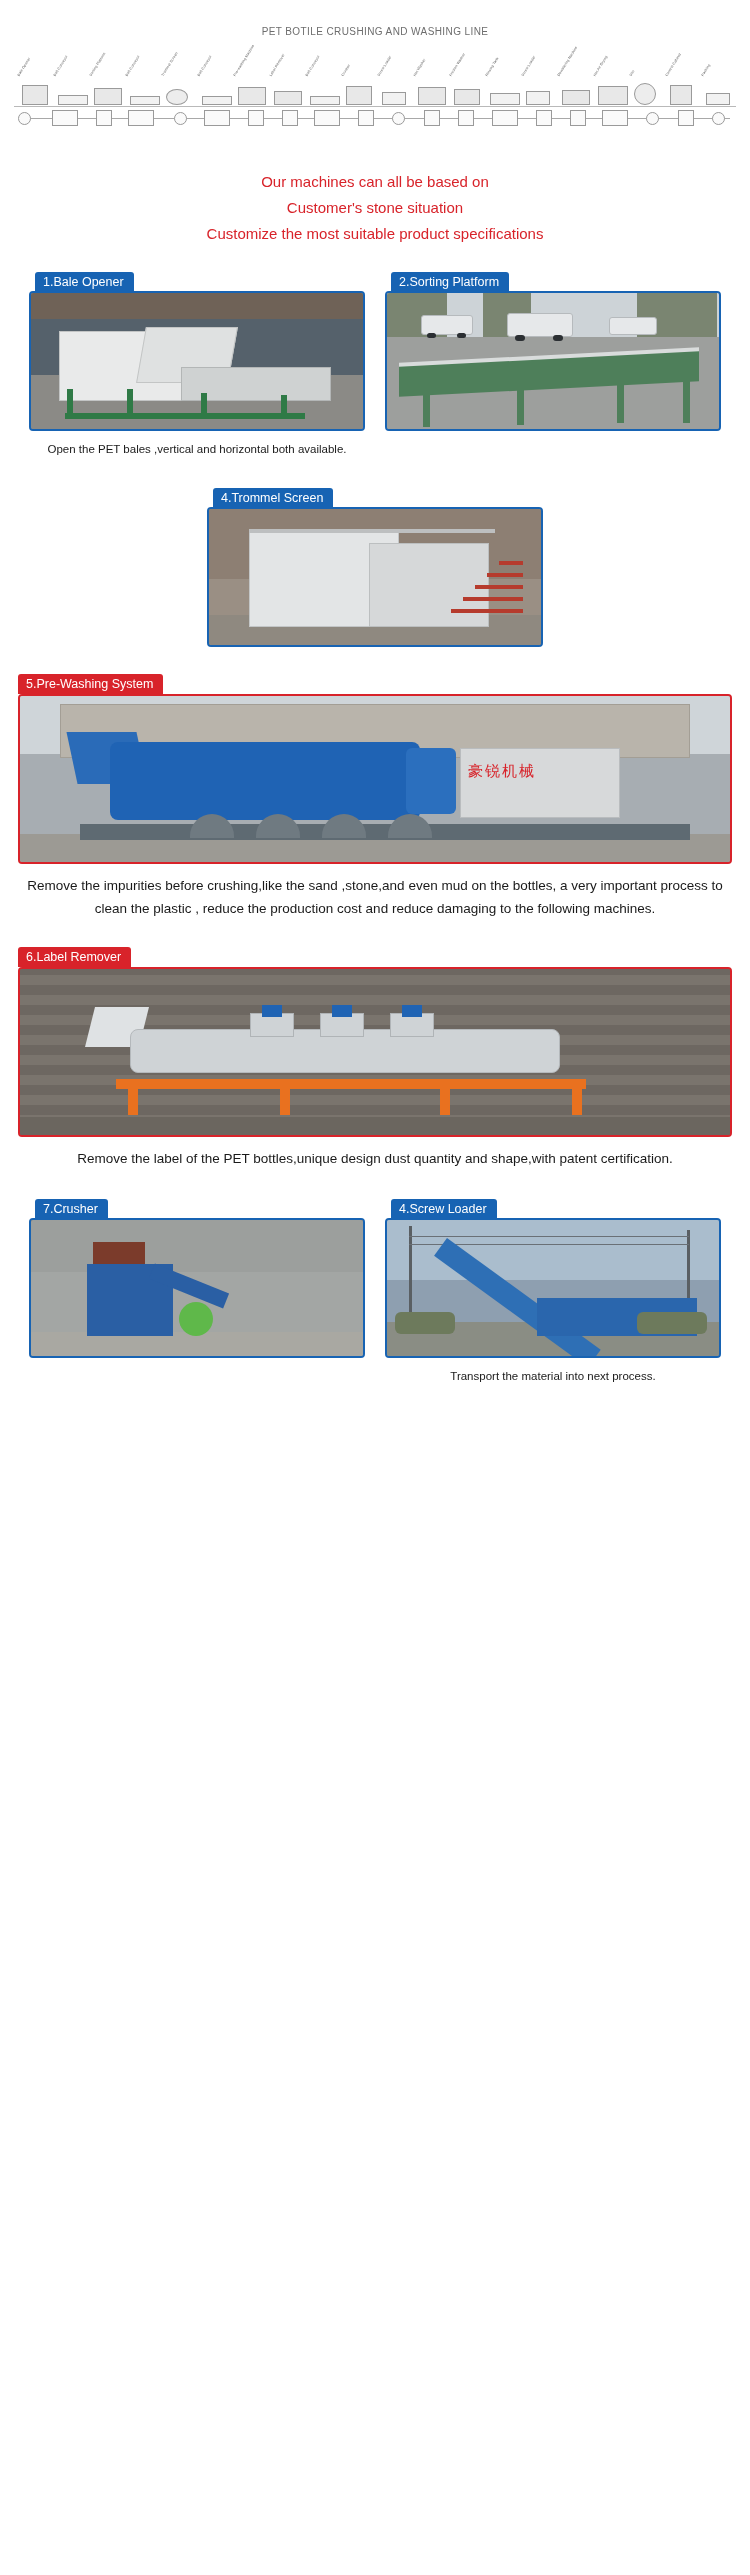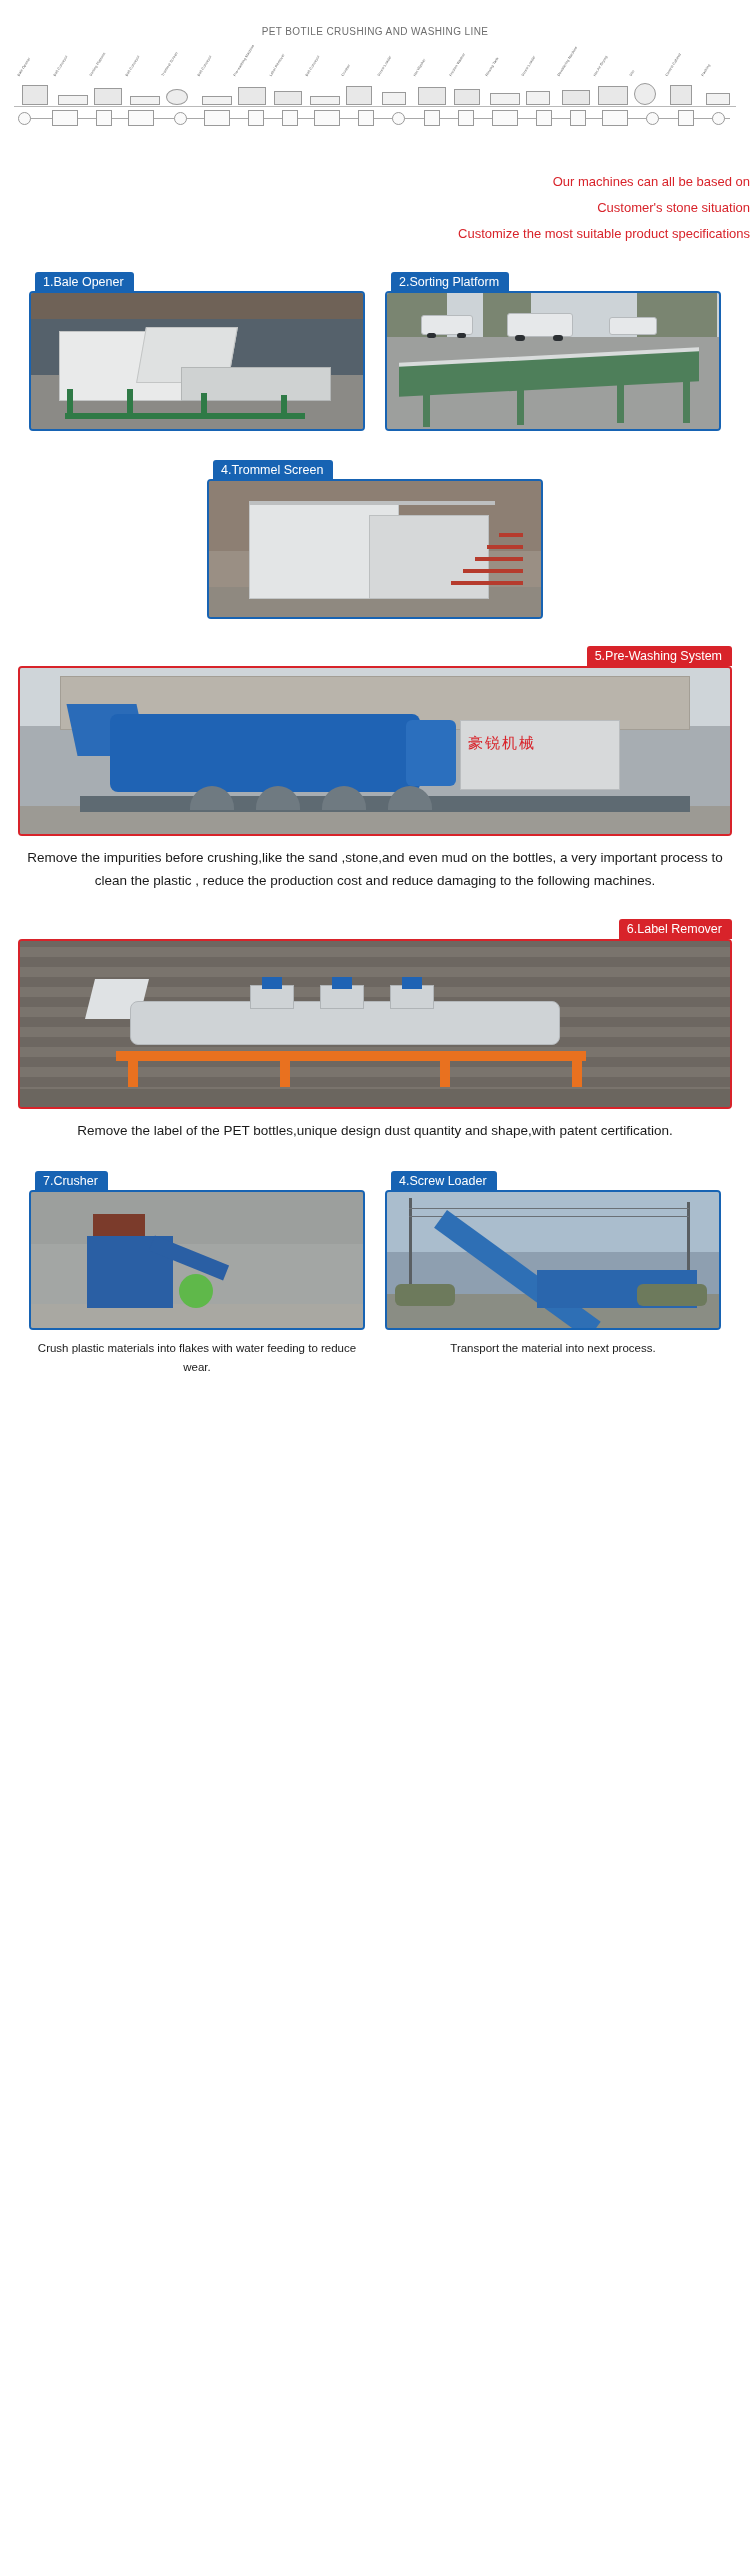--- a/index.html
+++ b/index.html
@@ -85,23 +85,23 @@
     height: 16px;
     border: 1px solid #9a9a9a;
     background: #fafafa;
   }
   .flow-node.circle { border-radius: 50%; width: 13px; height: 13px; top: 11px; }
   .flow-node.wide { width: 26px; }
 
   
   .headline {
     width: 750px;
-    text-align: right;
+    text-align: center;
     color: #d8232a;
-    font-size: 13px;
+    font-size: 15px;
     line-height: 26px;
     padding: 28px 0 24px 0;
   }
   .headline div { white-space: nowrap; }
 
   
   .grid2 {
     width: 750px;
     display: flex;
     justify-content: center;
@@ -147,21 +147,21 @@
     color: #1a1a1a;
     padding: 9px 6px 0 6px;
   }
 
   
   .wide-block {
     width: 750px;
     padding: 0 18px;
     margin-top: 26px;
   }
-  .wide-tagwrap { text-align: right; height: 21px; }
+  .wide-tagwrap { text-align: left; height: 21px; }
   .wide-photo {
     border: 2px solid #d8232a;
     border-radius: 4px;
     height: 170px;
     overflow: hidden;
     position: relative;
     background: #b9c2c9;
   }
   .wide-caption {
     font-size: 13.5px;
@@ -352,20 +352,21 @@
         <div class="floor"></div>
       <div class="body"></div>
         <div class="hopper"></div>
         <div class="belt"></div>
       <div class="leg" style="left:36px;height:26px;"></div>
       <div class="leg" style="left:96px;height:26px;"></div>
       <div class="leg" style="left:170px;height:22px;"></div>
       <div class="leg" style="left:250px;height:20px;"></div>
       <div class="legs"></div>
     </div>
+    <div class="caption">Open the PET bales ,vertical and horizontal both available.</div>
   </div>
 
   <div class="card">
     <div class="tagwrap"><span class="tag">2.Sorting Platform</span></div>
     <div class="photo p2">
       <div class="skyb"></div>
       <div class="tree" style="left:0;width:60px;"></div>
       <div class="tree" style="left:96px;width:48px;"></div>
       <div class="tree" style="left:250px;width:80px;"></div>
       <div class="lot"></div>
@@ -458,21 +459,20 @@
     <div class="tagwrap"><span class="tag">7.Crusher</span></div>
     <div class="photo p7">
       <div class="roofline"></div>
       <div class="wall"></div>
       <div class="floor"></div>
       <div class="topbox"></div>
       <div class="body"></div>
       <div class="chute"></div>
       <div class="wheel"></div>
     </div>
-    <div class="caption">Crush plastic materials into flakes with water feeding to reduce wear.</div>
   </div>
 
   <div class="card">
     <div class="tagwrap"><span class="tag">4.Screw Loader</span></div>
     <div class="photo p8">
       <div class="skyb"></div>
       <div class="ground"></div>
       <div class="pole" style="left:22px;top:6px;height:96px;"></div>
       <div class="pole" style="left:300px;top:10px;height:86px;"></div>
       <div class="wire" style="left:22px;top:16px;width:280px;"></div>

